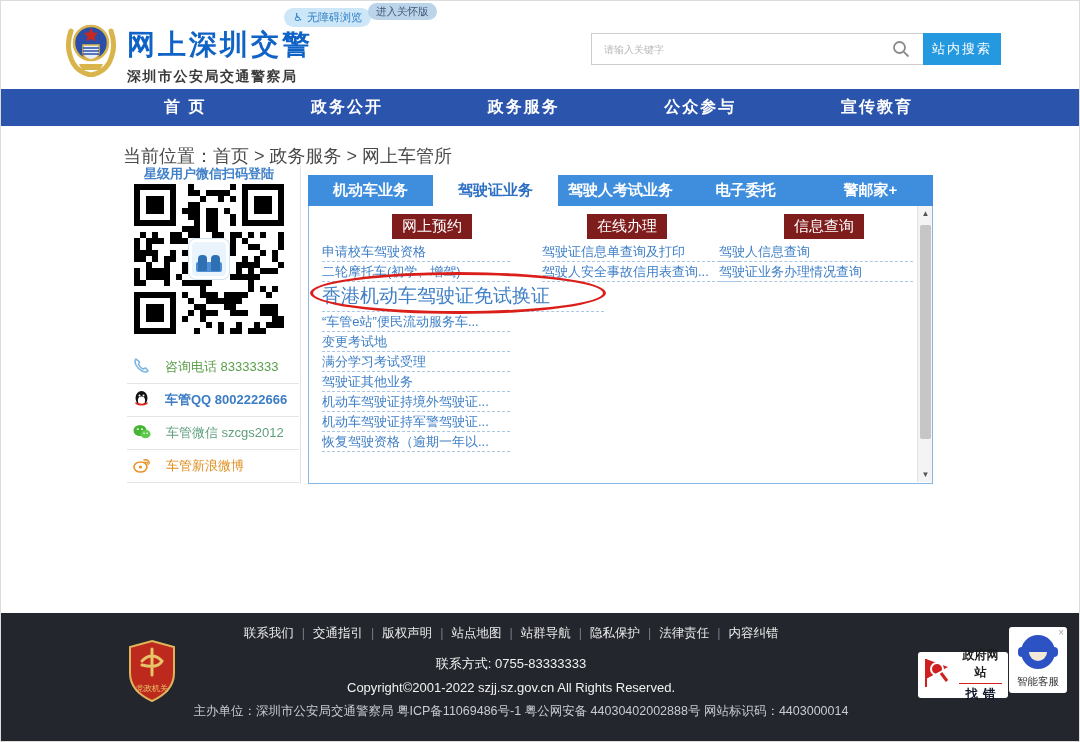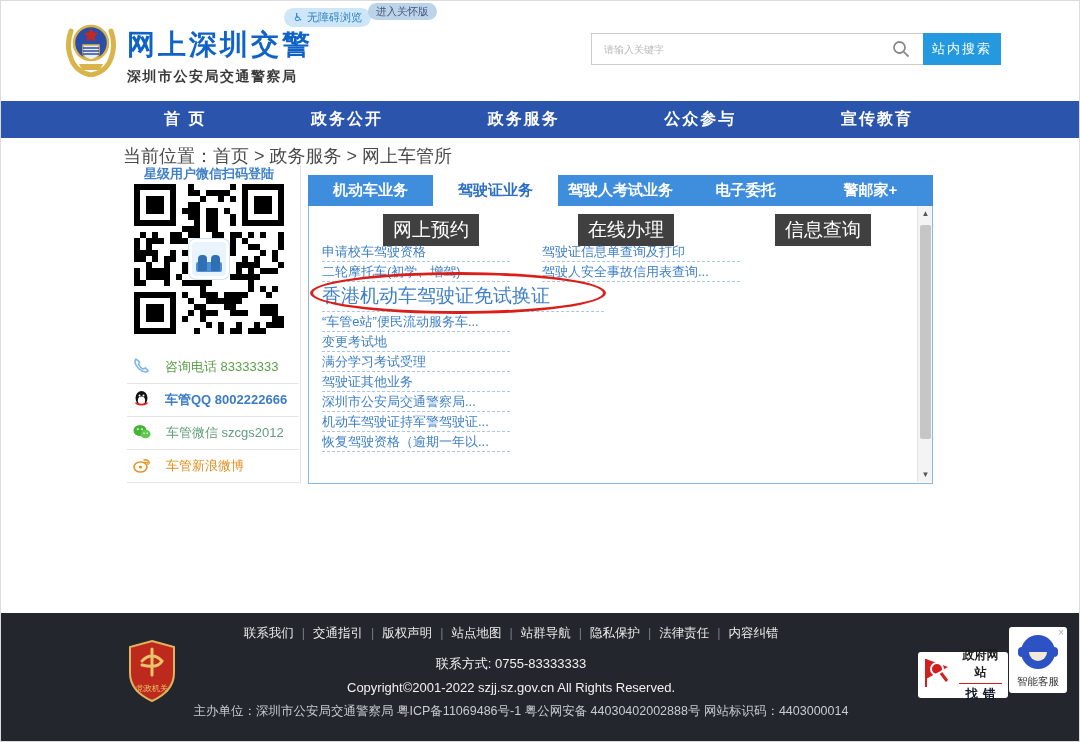--- a/index.html
+++ b/index.html
@@ -15,21 +15,21 @@
   .pill { display:flex; align-items:center; gap:4px; border-radius:10px; white-space:nowrap; cursor:pointer; }
   .pill1 { left:283px; top:7px; height:19px; padding:0 9px; background:#cde7f9; color:#2d7fc4; font-size:11px; }
   .pill2 { left:367px; top:2px; height:17px; padding:0 8px; background:#bcd4e9; color:#44597a; font-size:10.5px; }
   .searchbox { left:590px; top:32px; width:410px; height:32px; display:flex; }
   .search-input { width:332px; height:32px; border:1px solid #ccc; border-right:none; padding:0 34px 0 12px; font-size:10px; color:#333; outline:none; }
   .search-input::placeholder { color:#b9b9b9; }
   .mag { position:absolute; left:300px; top:6px; width:20px; height:20px; cursor:pointer; }
   .search-btn { width:78px; height:32px; background:#2499e0; color:#fff; border:none; font-size:13px; letter-spacing:2px; cursor:pointer; }
 
   
-  .nav { left:0; top:88px; width:1080px; height:37px; background:#2b55ad; display:flex; align-items:center; justify-content:space-between; padding:0 168px 0 163px;margin-top:12px; }
+  .nav { left:0; top:88px; width:1080px; height:37px; background:#2b55ad; display:flex; align-items:center; justify-content:space-between; padding:0 168px 0 163px; }
   .nav-item { color:#fff; font-size:16px; font-weight:bold; letter-spacing:2px; cursor:pointer; white-space:nowrap; }
 
   
   .breadcrumb { left:122px; top:143px; font-size:18px; color:#4a4a4a; white-space:nowrap; }
   .crumb { color:#4a4a4a; cursor:pointer; }
   .crumb + .crumb::before { content:" > "; color:#4a4a4a; cursor:default; }
 
   
   .qr-title { left:128px; top:164px; width:160px; text-align:center; font-size:13px; color:#3f80c8; font-weight:bold; white-space:nowrap; }
   .qr-wrap { left:133px; top:183px; width:150px; height:150px; background:#fff; }
@@ -39,21 +39,21 @@
   .contacts { left:126px; top:350px; width:172px; }
   .contact-row { display:flex; align-items:center; gap:15px; height:33px; border-bottom:1px solid #e4e4e4; font-size:13px; white-space:nowrap; cursor:pointer; padding-left:6px; }
   .c0 { color:#5b9e49; } .c1 { color:#3b7cc5; font-weight:bold; } .c2 { color:#5f9e7d; } .c3 { color:#df8f1f; }
   .vdiv { left:299px; top:165px; width:1px; height:318px; background:#e2e2e2; }
 
   
   .tabbar { left:307px; top:174px; width:625px; height:31px; background:#3f8ede; display:flex; }
   .tab { flex:1; display:flex; align-items:center; justify-content:center; color:#fff; font-size:15px; font-weight:bold; cursor:pointer; white-space:nowrap; }
   .tab.active { background:#fff; color:#2d6fc4; }
   .content { left:307px; top:205px; width:625px; height:278px; background:#fff; border:1px solid #85b7e8; border-top:none; }
-  .chip { position:absolute; top:8px; background:#404040; color:#fff; font-size:19px; padding:3px 10px; white-space:nowrap; }
+  .chip { position:absolute; top:8px; background:#7f1d1d; color:#fff; font-size:15px; padding:3px 10px; white-space:nowrap;margin-left:9px; }
   .chip0 { left:74px; } .chip1 { left:269px; } .chip2 { left:466px; }
   .col { position:absolute; top:36px; }
   .col1 { left:13px; width:188px; }
   .col2 { left:211px; width:198px;margin-left:22px; }
   .col3 { left:410px; width:194px; }
   .svc { height:20px; line-height:19px; font-size:13px; color:#3f7fc6; border-bottom:1px dashed #aac8e6; white-space:nowrap; overflow:hidden; cursor:pointer; }
   .svc-hl { height:30px; line-height:28px; font-size:19px; color:#3f7fc6; border-bottom:1px dashed #aac8e6; white-space:nowrap; width:282px; cursor:pointer; position:relative; z-index:2; }
   .oval { position:absolute; left:1px; top:66px; width:296px; height:42px; border:3px solid #da1f1a; border-radius:50%; z-index:4; pointer-events:none; }
   .scrollbar { position:absolute; right:0; top:0; width:15px; height:276px; background:#f4f4f4; border-left:1px solid #e3e3e3; }
   .sb-arrow { position:absolute; left:0; width:15px; height:15px; font-size:8px; color:#555; text-align:center; line-height:15px; cursor:pointer; }
@@ -373,27 +373,31 @@
     <div class="chip chip2">信息查询</div>
 
     <div class="col col1">
       <div class="svc">申请校车驾驶资格</div>
       <div class="svc">二轮摩托车(初学、增驾)</div>
       <div class="svc-hl">香港机动车驾驶证免试换证</div>
       <div class="svc">“车管e站”便民流动服务车...</div>
       <div class="svc">变更考试地</div>
       <div class="svc">满分学习考试受理</div>
       <div class="svc">驾驶证其他业务</div>
-      <div class="svc">深圳市公安局交通警察局...</div>
+      <div class="svc">机动车驾驶证持境外驾驶证...</div>
       <div class="svc">机动车驾驶证持军警驾驶证...</div>
       <div class="svc">恢复驾驶资格（逾期一年以...</div>
     </div>
     <div class="col col2">
       <div class="svc">驾驶证信息单查询及打印</div>
       <div class="svc">驾驶人安全事故信用表查询...</div>
+    </div>
+    <div class="col col3">
+      <div class="svc">驾驶人信息查询</div>
+      <div class="svc">驾驶证业务办理情况查询</div>
     </div>
 
     <div class="oval"></div>
 
     <div class="scrollbar">
       <div class="sb-arrow sb-up">▲</div>
       <div class="sb-thumb"></div>
       <div class="sb-arrow sb-down">▼</div>
     </div>
   </div>

